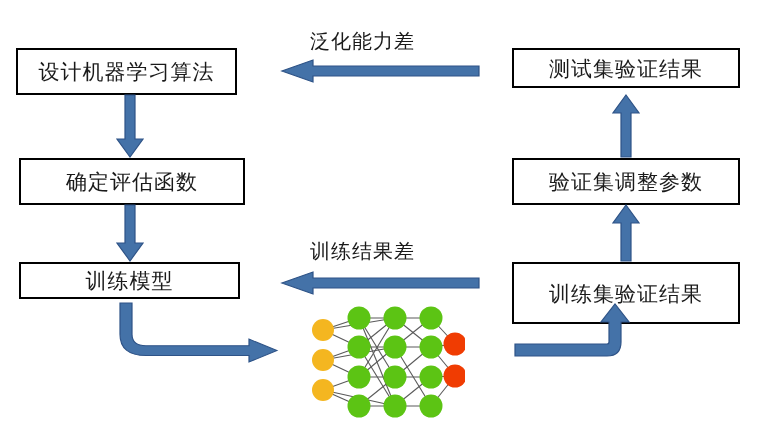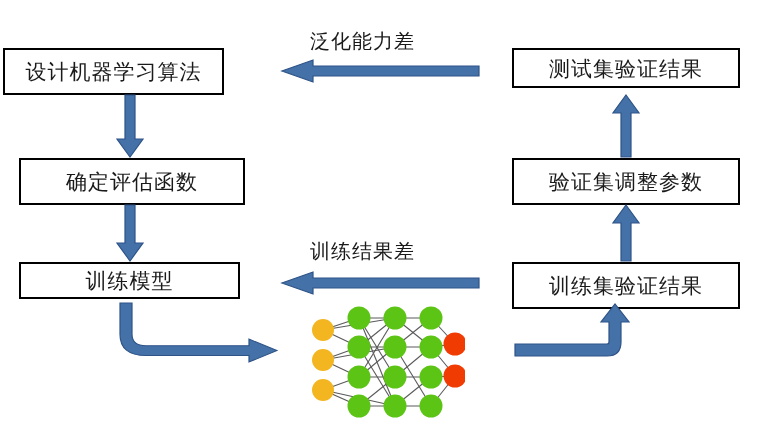--- a/index.html
+++ b/index.html
@@ -47,41 +47,41 @@
   }
   .nn-svg {
     position: absolute;
   }
 </style>
 </head>
 <body>
 
 <div id="canvas">
 
-  <div class="node-box" style="left:3px; top:48px; width:221px; height:47px;">
+  <div class="node-box" style="left:16px; top:48px; width:221px; height:47px;">
     <span class="node-label">设计机器学习算法</span>
   </div>
 
   <div class="node-box" style="left:19px; top:158px; width:226px; height:47px;">
     <span class="node-label">确定评估函数</span>
   </div>
 
   <div class="node-box" style="left:19px; top:262px; width:221px; height:37px;">
     <span class="node-label">训练模型</span>
   </div>
 
   <div class="node-box" style="left:512px; top:48px; width:228px; height:40px;">
     <span class="node-label">测试集验证结果</span>
   </div>
 
   <div class="node-box" style="left:512px; top:158px; width:228px; height:47px;">
     <span class="node-label">验证集调整参数</span>
   </div>
 
-  <div class="node-box" style="left:512px; top:262px; width:228px; height:47px;">
+  <div class="node-box" style="left:512px; top:262px; width:228px; height:62px;">
     <span class="node-label">训练集验证结果</span>
   </div>
 
   <div class="edge-label" style="left:310px; top:28px;">泛化能力差</div>
 
   <div class="edge-label" style="left:310px; top:238px;">训练结果差</div>
 
   <svg class="arrow-svg" style="left:110px; top:95px;" width="40" height="64">
     <polygon points="15,0 25,0 25,44 33,44 20,62 7,44 15,44" fill="#4472a8" stroke="#2e5387" stroke-width="1.2"></polygon>
   </svg>

